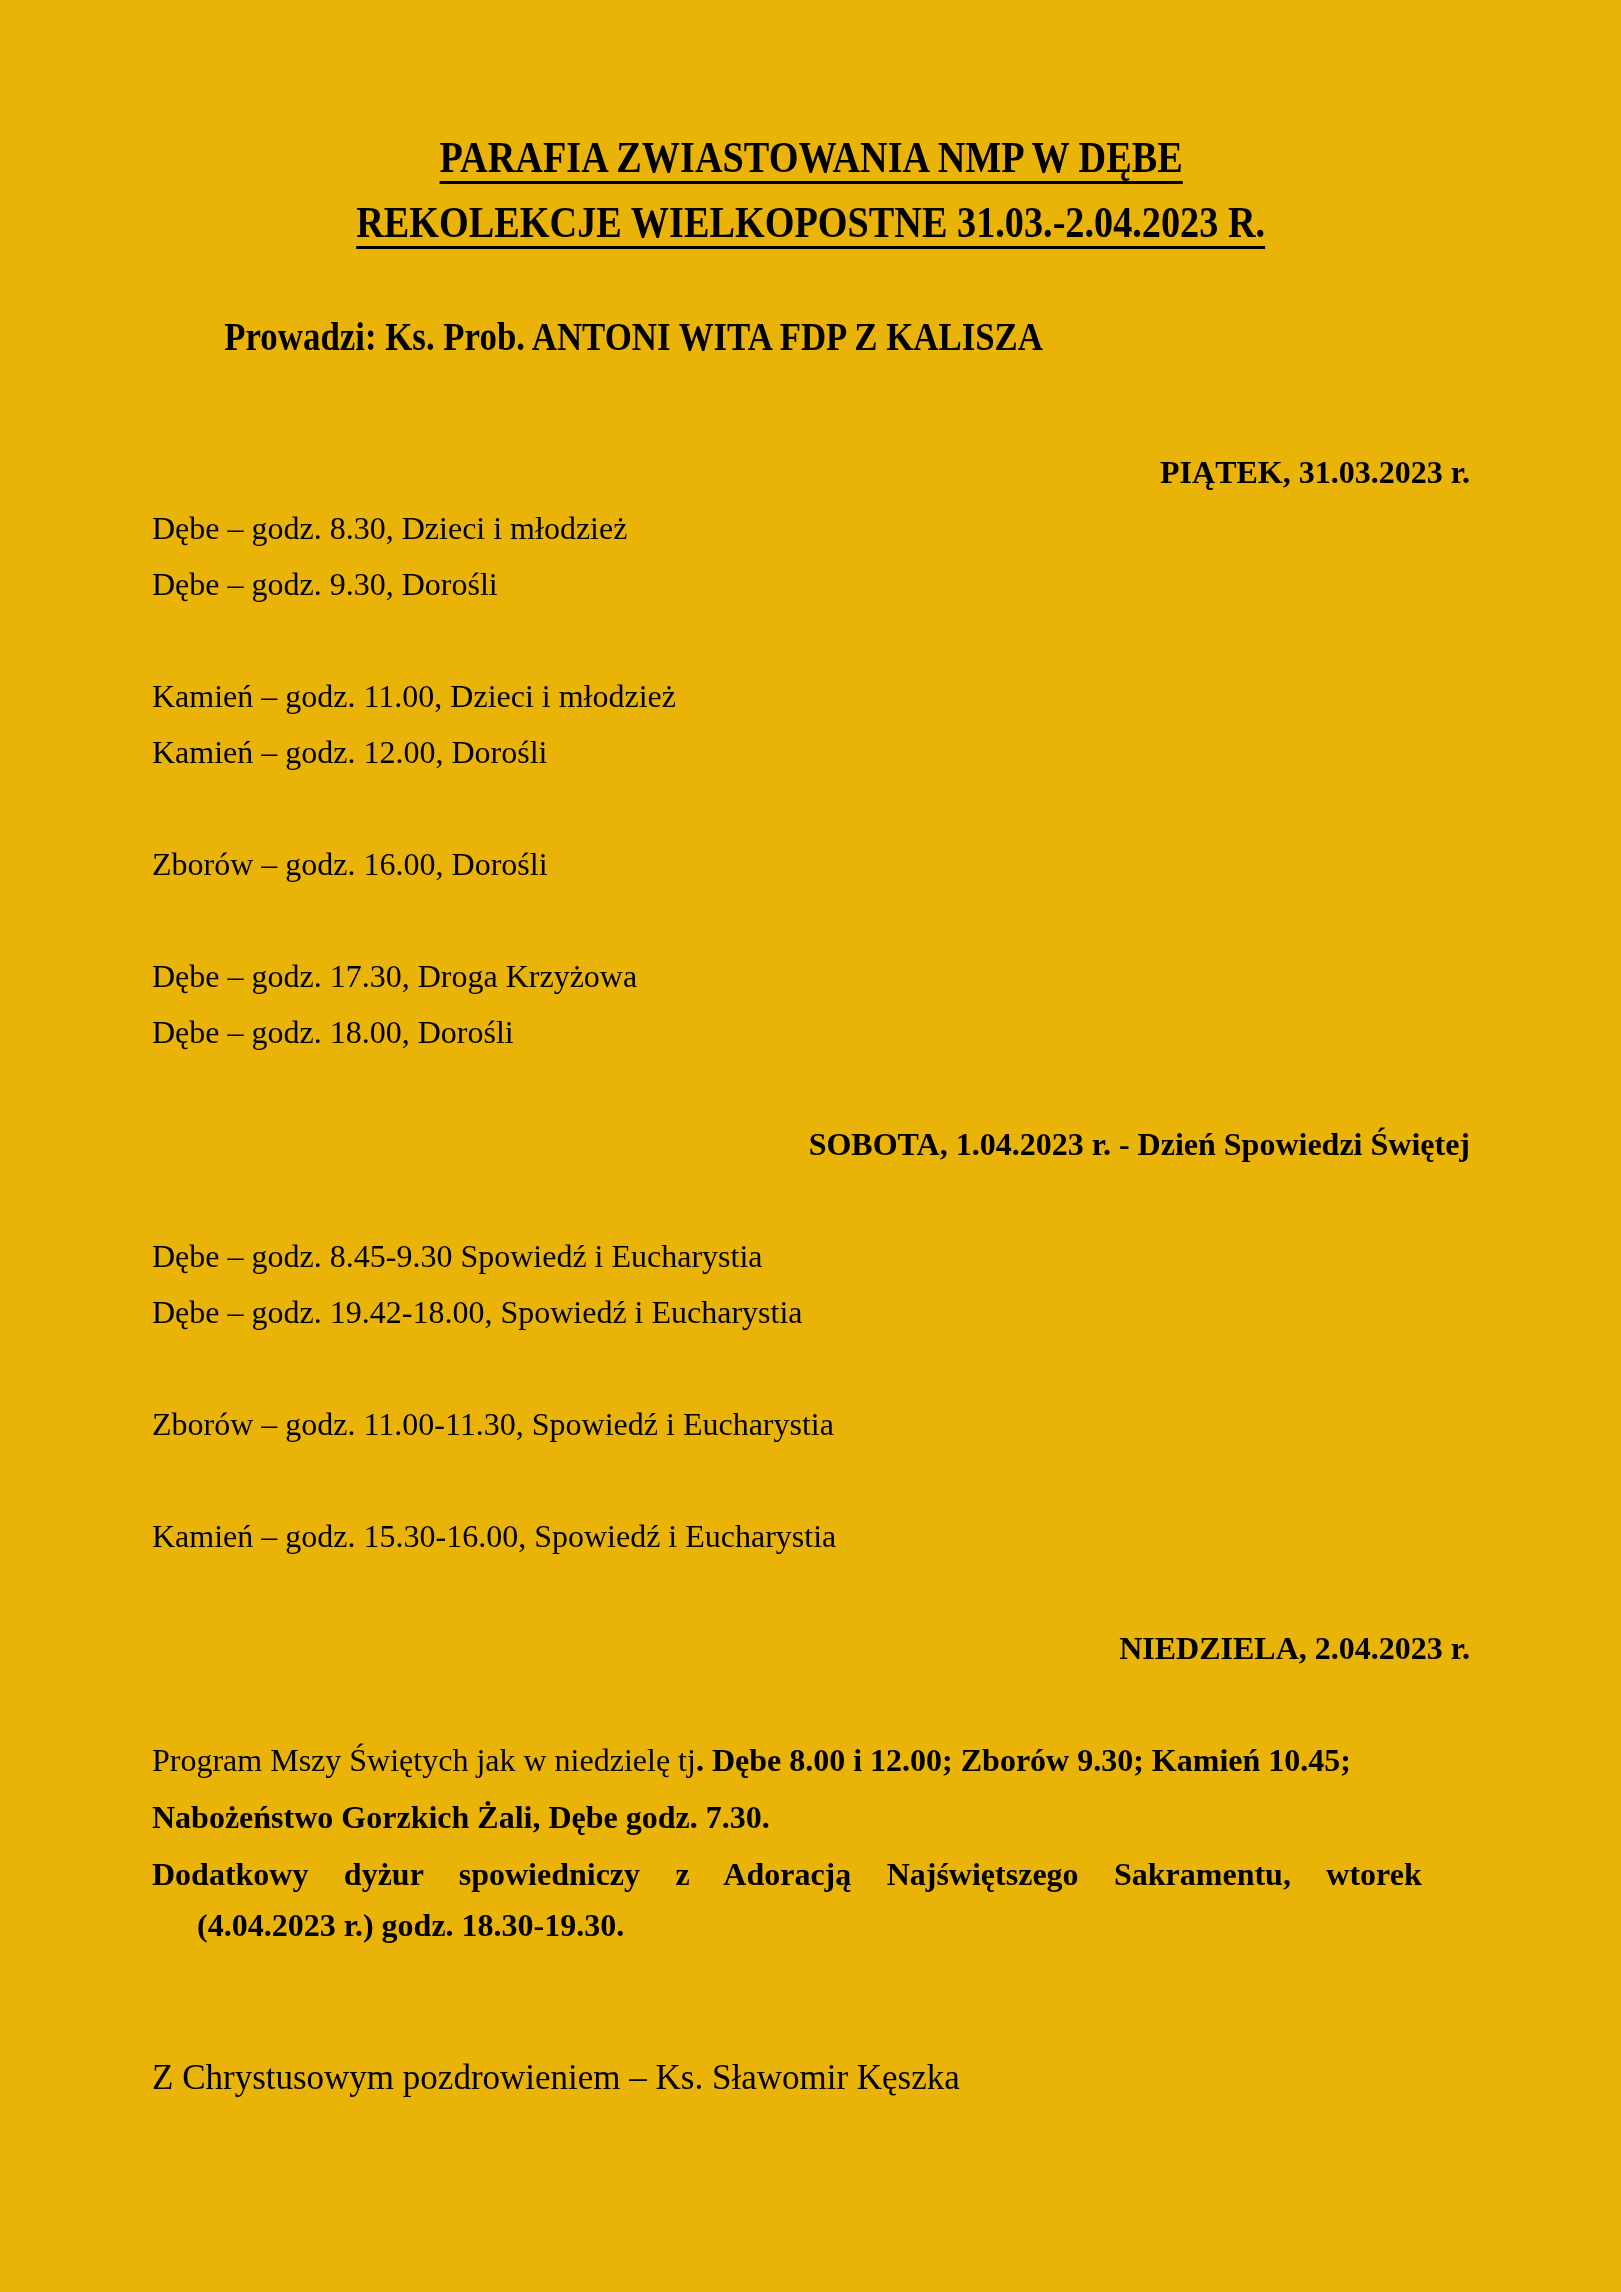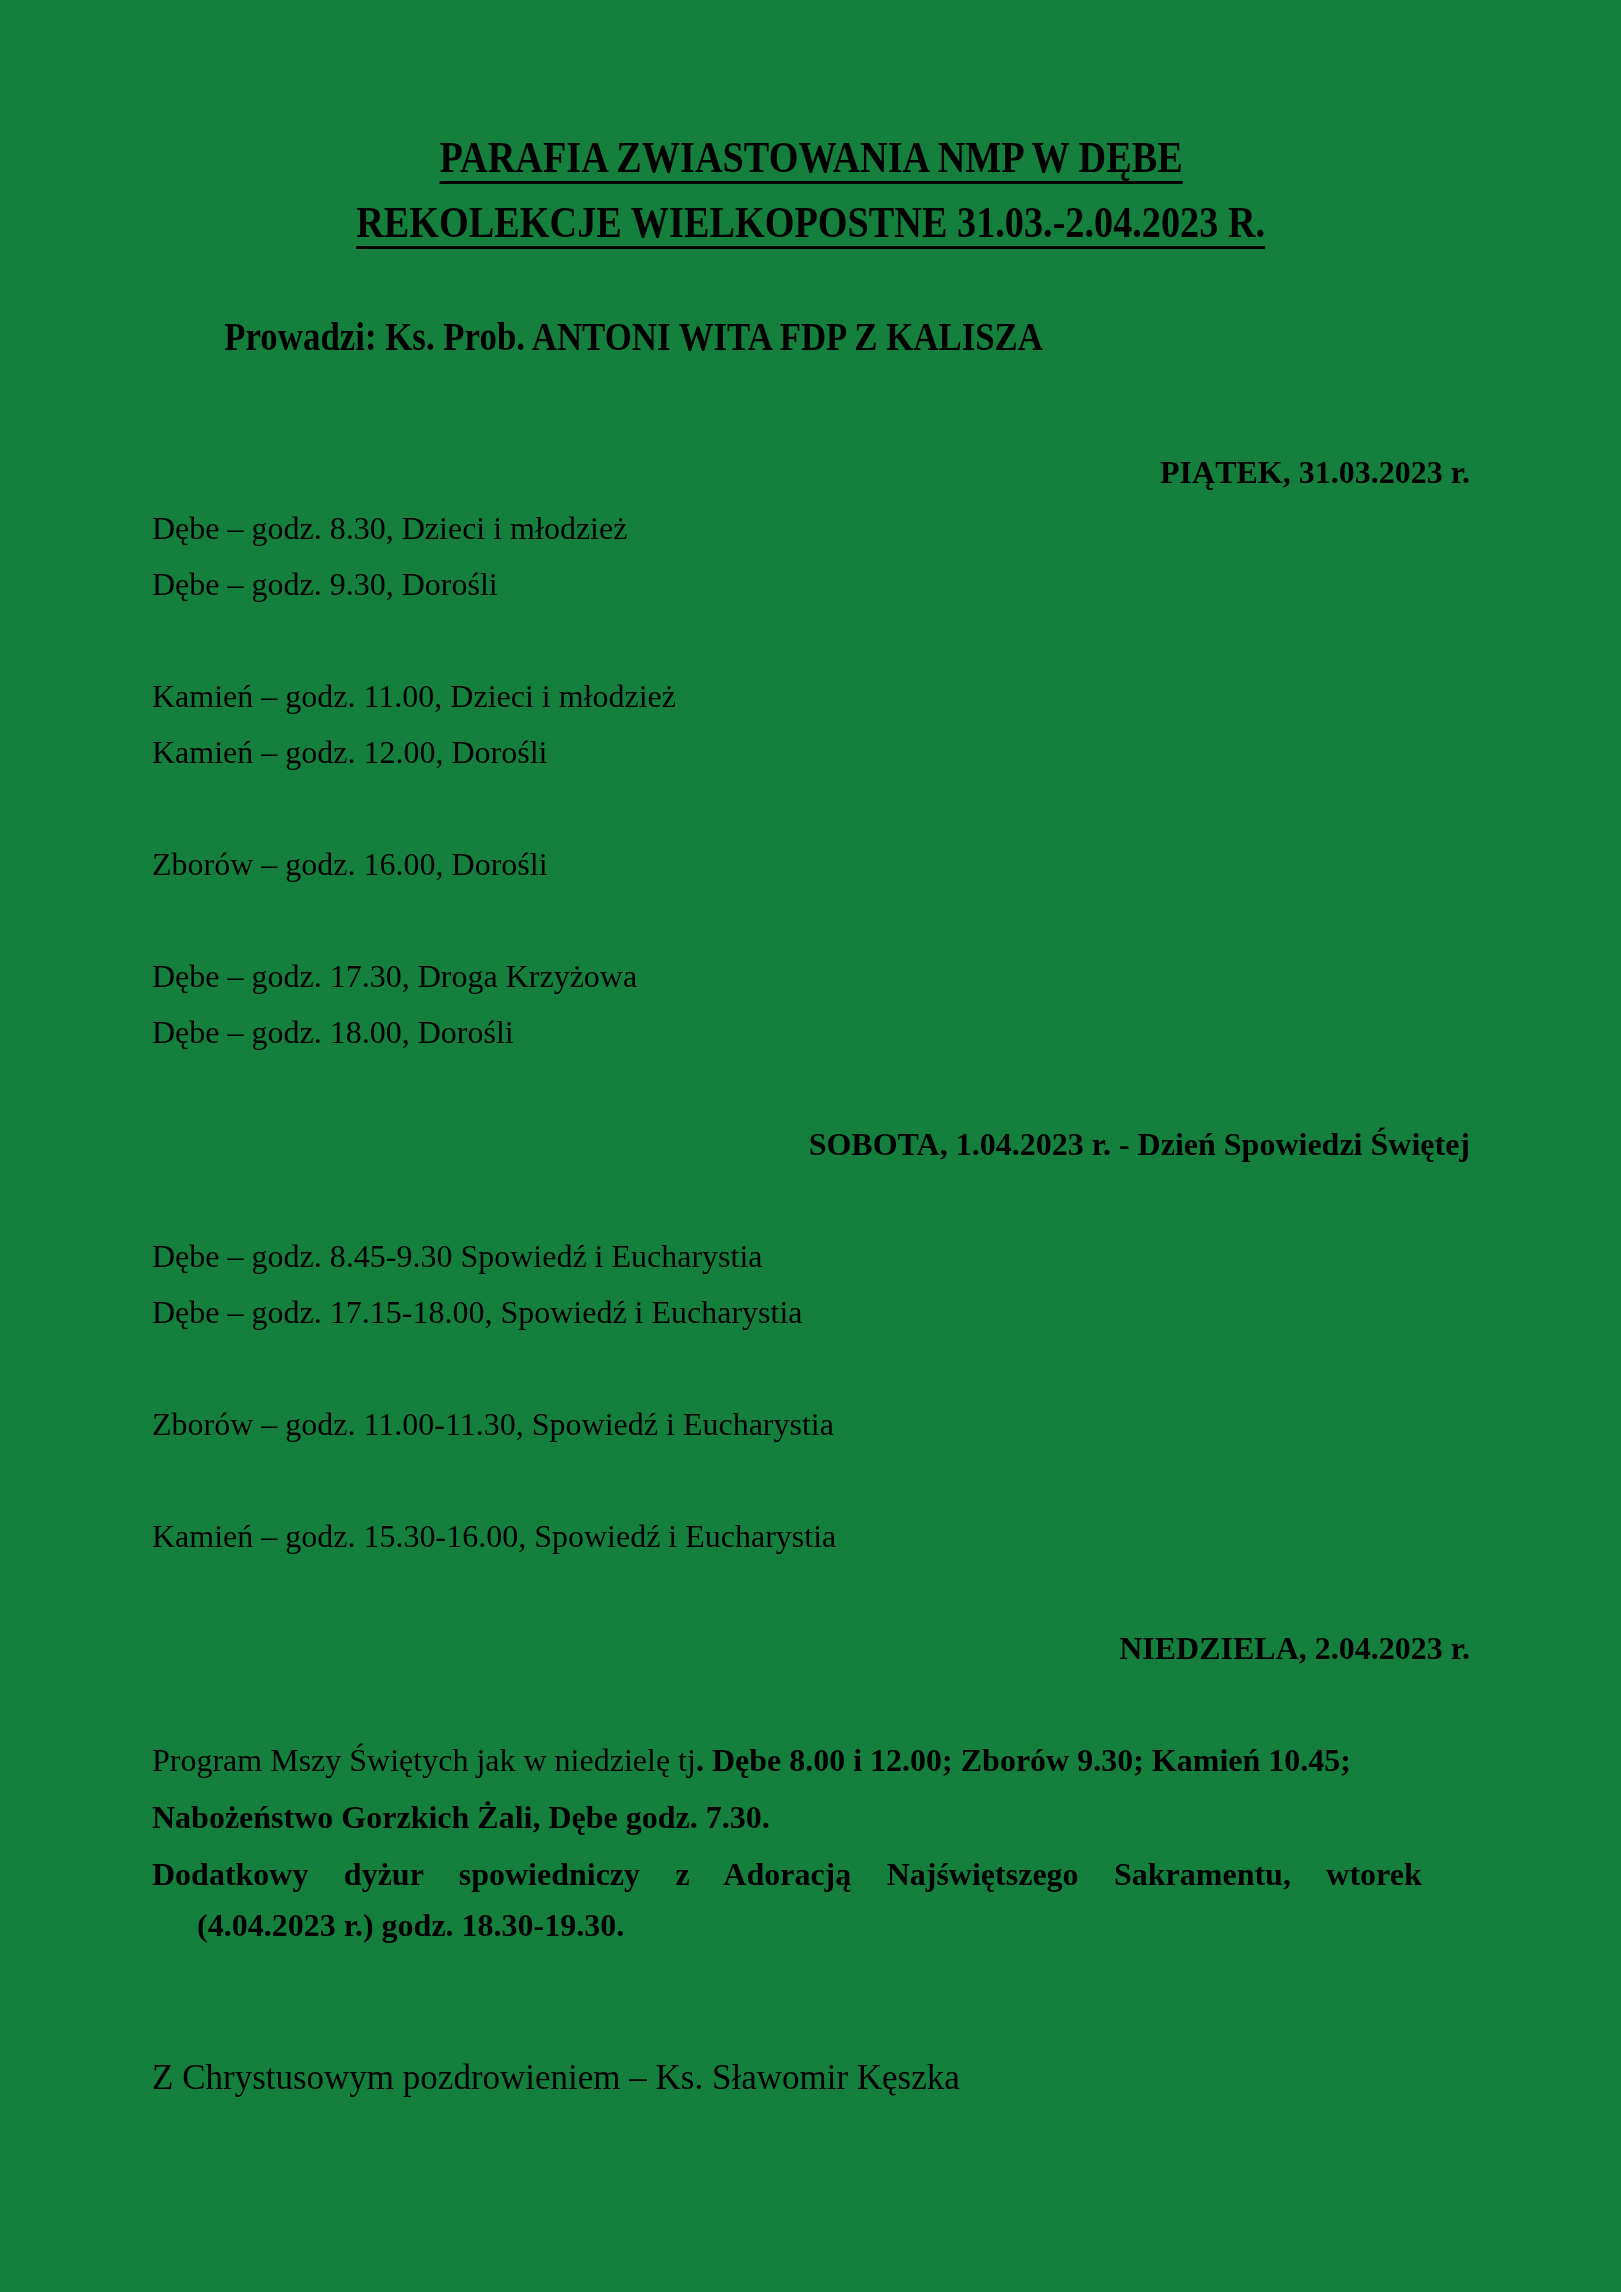--- a/index.html
+++ b/index.html
@@ -1,21 +1,21 @@
 <!DOCTYPE html>
 <html><head>
 <meta charset="utf-8">
 <style>
   * { margin: 0; padding: 0; box-sizing: border-box; }
   html, body { background: #ffffff; }
   .page {
     position: relative;
     width: 1621px;
     height: 2293px;
-    background: #15803d;
+    background: #eab308;
     color: #000000;
     font-family: "Liberation Serif", "DejaVu Serif", serif;
     font-size: 32px;
     line-height: 56px;
     padding: 127px 151px 0 152px;
     overflow: hidden;
   }
   .title-line { line-height: 61px; text-align: center; }
   .title-text {
     display: inline-block;
@@ -79,21 +79,21 @@
   <div class="line">Zborów – godz. 16.00, Dorośli</div>
   <div class="gap"></div>
   <div class="line">Dębe – godz. 17.30, Droga Krzyżowa</div>
   <div class="line">Dębe – godz. 18.00, Dorośli</div>
 
   <div class="gap"></div>
 
   <div class="heading">SOBOTA, 1.04.2023 r. - Dzień Spowiedzi Świętej</div>
   <div class="gap"></div>
   <div class="line">Dębe – godz. 8.45-9.30 Spowiedź i Eucharystia</div>
-  <div class="line">Dębe – godz. 17.15-18.00, Spowiedź i Eucharystia</div>
+  <div class="line">Dębe – godz. 19.42-18.00, Spowiedź i Eucharystia</div>
   <div class="gap"></div>
   <div class="line">Zborów – godz. 11.00-11.30, Spowiedź i Eucharystia</div>
   <div class="gap"></div>
   <div class="line">Kamień – godz. 15.30-16.00, Spowiedź i Eucharystia</div>
 
   <div class="gap"></div>
 
   <div class="heading">NIEDZIELA, 2.04.2023 r.</div>
   <div class="gap"></div>
 

